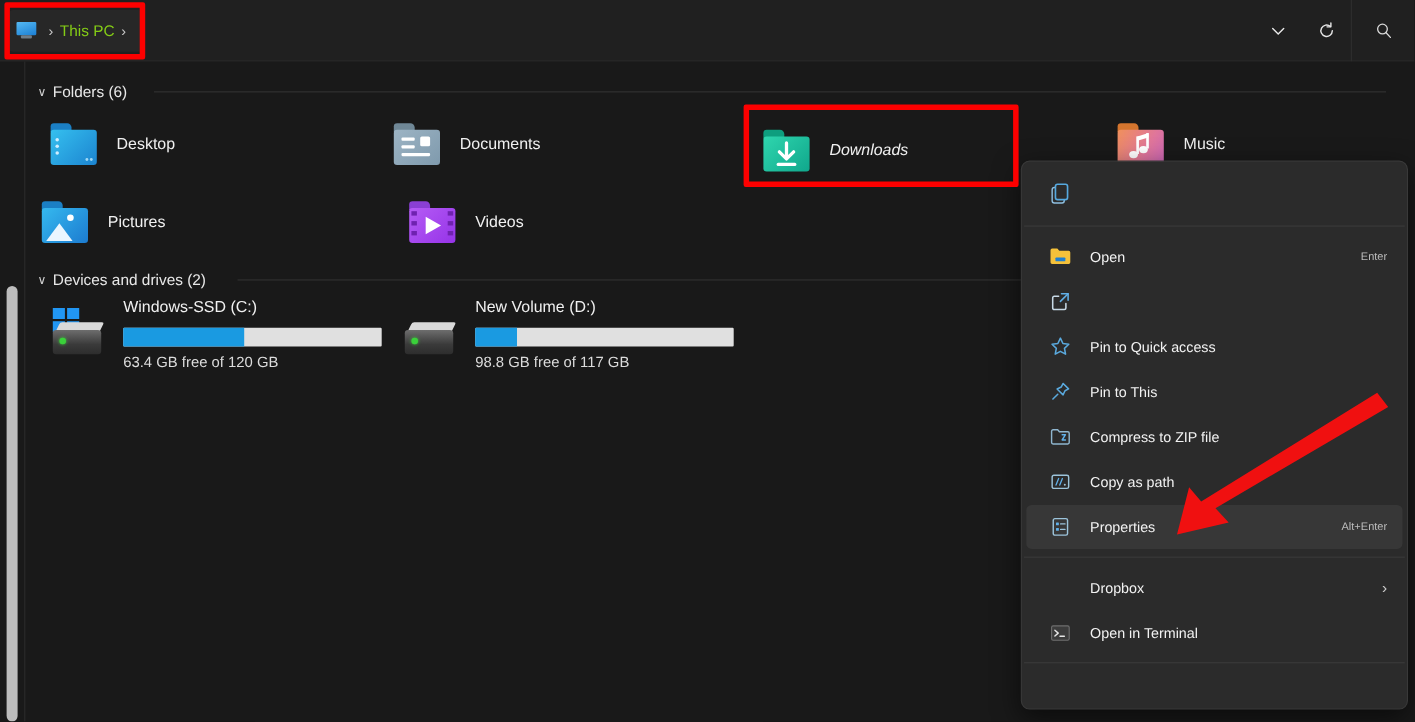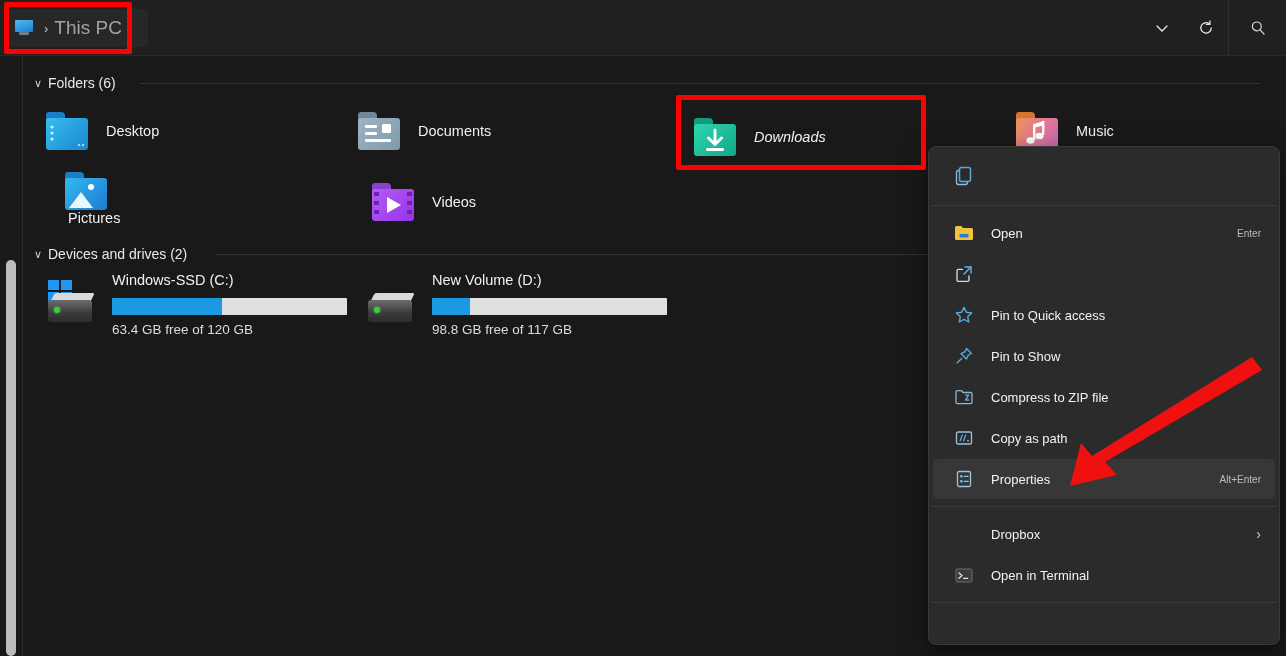--- a/index.html
+++ b/index.html
@@ -27,21 +27,21 @@
   .pc-icon .scr {
     position: absolute; left: 1px; top: 1px; width: 18px; height: 12px;
     background: linear-gradient(160deg,#55b9f3 0%, #1b7fd4 100%);
     border-radius: 1px;
   }
   .pc-icon .base {
     position: absolute; left: 5px; top: 13px; width: 10px; height: 3px;
     background: #6f7d88; border-radius: 1px;
   }
   .crumb-sep { color: #c8c8c8; font-size: 13px; margin: 0 6px; }
-  .crumb-txt { font-size: 19px; color: #a3a3a3; }
+  .crumb-txt { font-size: 14px; color: #84cc16; }
 
   .redbox {
     position: absolute; border: 5px solid #fd0000; border-radius: 2px;
     pointer-events: none;
   }
   #redbox-crumb { left: 4px; top: 2px; width: 128px; height: 52px; }
   #redbox-downloads { left: 676px; top: 95px; width: 250px; height: 75px; }
 
   .tb-right { position: absolute; right: 0; top: 0; height: 56px; display: flex; align-items: center; }
   .tb-btn {
@@ -218,21 +218,21 @@
             <rect x="17" y="6" width="2.4" height="16" fill="#ffffff"></rect>
             <rect x="26" y="3" width="2.4" height="14" fill="#ffffff"></rect>
             <ellipse cx="14.5" cy="22.5" rx="4" ry="3.3" fill="#ffffff"></ellipse>
             <ellipse cx="23.5" cy="18" rx="4" ry="3.3" fill="#ffffff"></ellipse>
           </svg>
         </div>
       </div>
       <span class="tile-label">Music</span>
     </div>
 
-    <div class="tile" style="left:52px; top:116px;flex-direction:column;">
+    <div class="tile" style="left:36px; top:116px;">
       <div class="fi">
         <div class="tab" style="background:#1b7fc4;"></div>
         <div class="body" style="background:linear-gradient(135deg,#35b9ef 0%,#1c7bd0 100%);">
           <svg width="42" height="32" viewBox="0 0 42 32">
             <circle cx="26" cy="9" r="3" fill="#ffffff"></circle>
             <path d="M4 30 L16 14 L28 30 Z" fill="#eaf6ff"></path>
           </svg>
         </div>
       </div>
       <span class="tile-label">Pictures</span>
@@ -339,21 +339,21 @@
       <span class="ctx-accel"></span>
     </div>
 
     <div class="ctx-item">
       <span class="ctx-ico">
         <svg width="20" height="20" viewBox="0 0 20 20">
           <path d="M12.5 2.6 L17.4 7.5 L14.2 9.2 L12.4 13 L7 7.6 L10.8 5.8 Z" stroke="#5aa9dd" stroke-width="1.4" fill="none" stroke-linejoin="round"></path>
           <path d="M7.6 12.4 L3.2 16.8" stroke="#5aa9dd" stroke-width="1.4" stroke-linecap="round"></path>
         </svg>
       </span>
-      <span class="ctx-label">Pin to Show</span>
+      <span class="ctx-label">Pin to This</span>
       <span class="ctx-accel"></span>
     </div>
 
     <div class="ctx-item">
       <span class="ctx-ico">
         <svg width="20" height="18" viewBox="0 0 20 18">
           <path d="M2 4 A1.3 1.3 0 0 1 3.3 2.7 H7.5 L9.1 4.5 H16.7 A1.3 1.3 0 0 1 18 5.8 V14.3 A1.3 1.3 0 0 1 16.7 15.6 H3.3 A1.3 1.3 0 0 1 2 14.3 Z" stroke="#8fb6cf" stroke-width="1.3" fill="none" stroke-linejoin="round"></path>
           <path d="M11.6 7.2 H14.6 L11.6 12 H14.6" stroke="#61b0e8" stroke-width="1.3" fill="none" stroke-linecap="round" stroke-linejoin="round"></path>
         </svg>
       </span>

